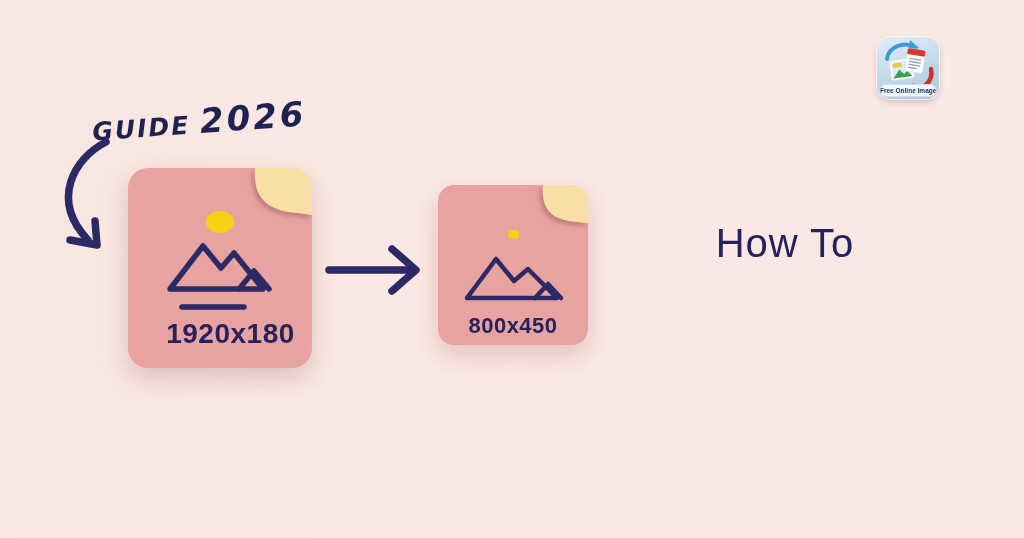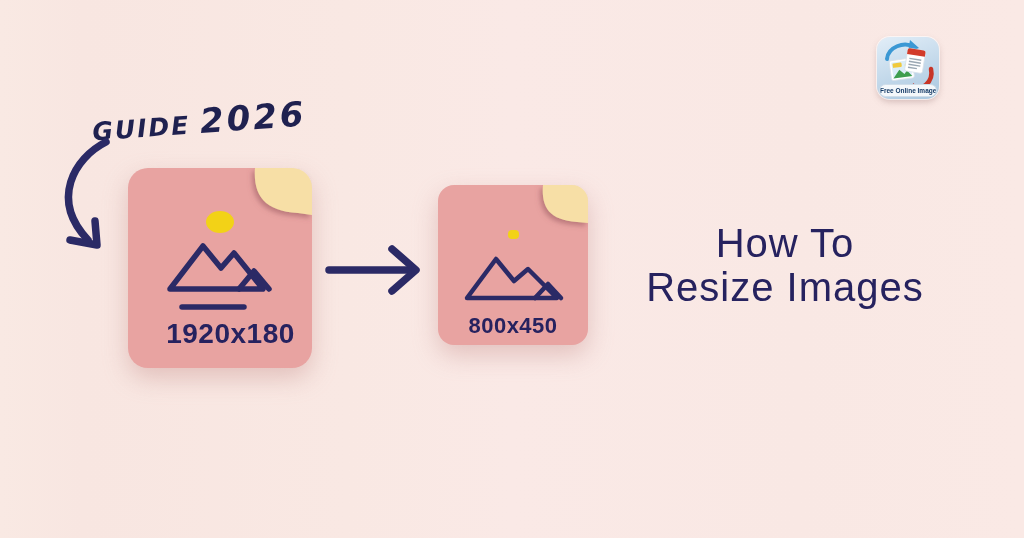--- a/index.html
+++ b/index.html
@@ -126,21 +126,20 @@
       <g class="navy-stroke" stroke-width="4.5">
         <path d="M29,113 L58,74 L76,96 L90,84 L119,113 Z"></path>
         <path d="M97,113 L110,99 L123,113"></path>
       </g>
     </svg>
     <div class="file-label">800x450</div>
   </div>
 
   <div class="headline">
     <div>How To</div>
-    <div>Resize Images</div>
   </div>
 
   <div class="app-badge">
     <svg class="badge-art" width="62" height="62" viewBox="0 0 62 62">
 
       <g>
         <path d="M10,22 C11,10 27,4 37,10" fill="none" stroke="#3b98d4" stroke-width="4" stroke-linecap="round"></path>
         <path d="M33,3 L42,11 L31,15 Z" fill="#3b98d4"></path>
       </g>
 

